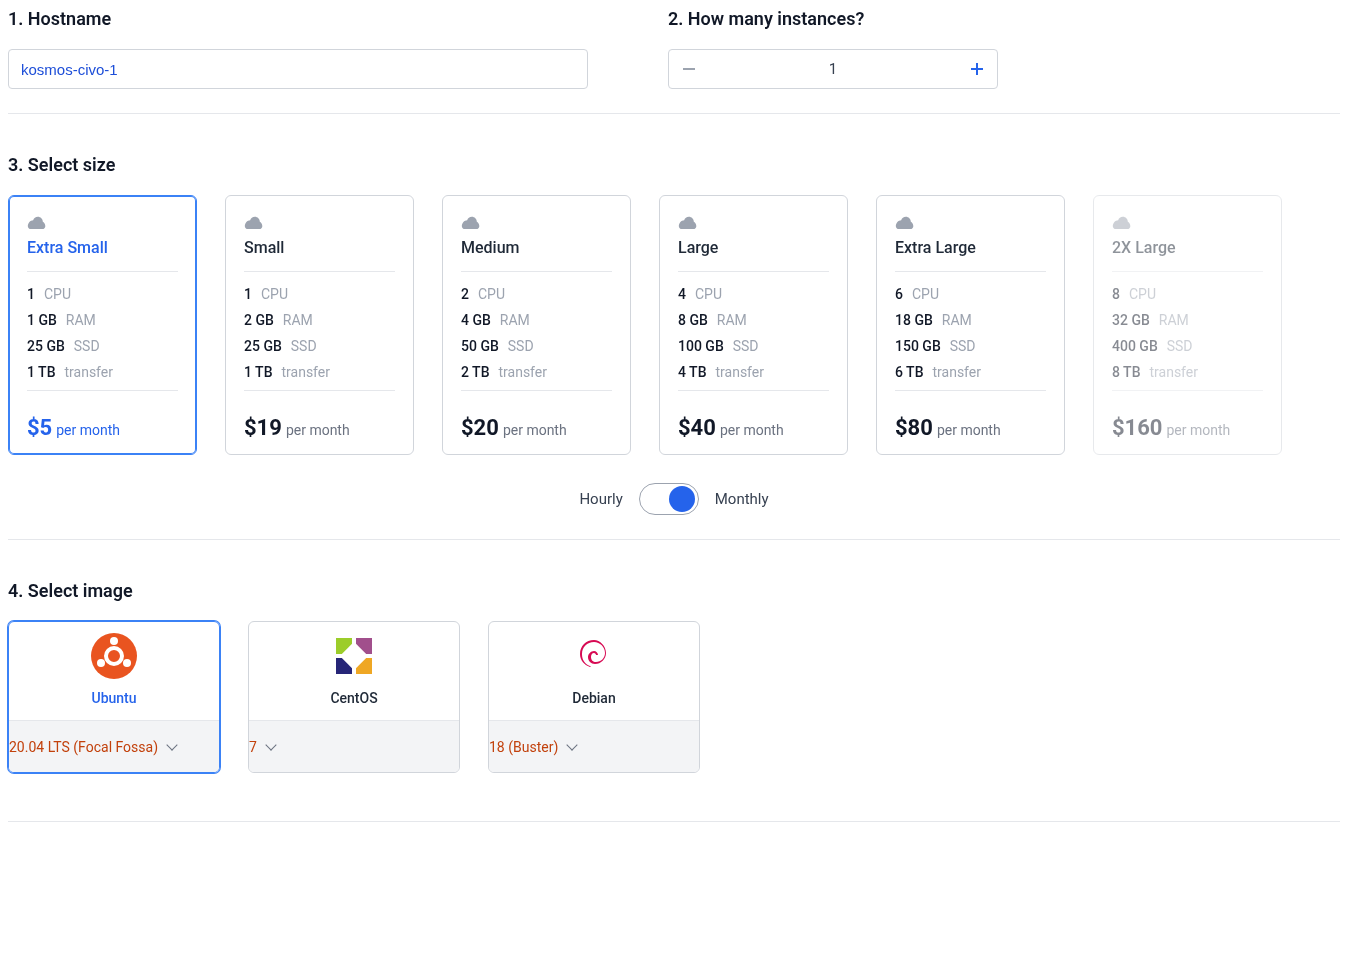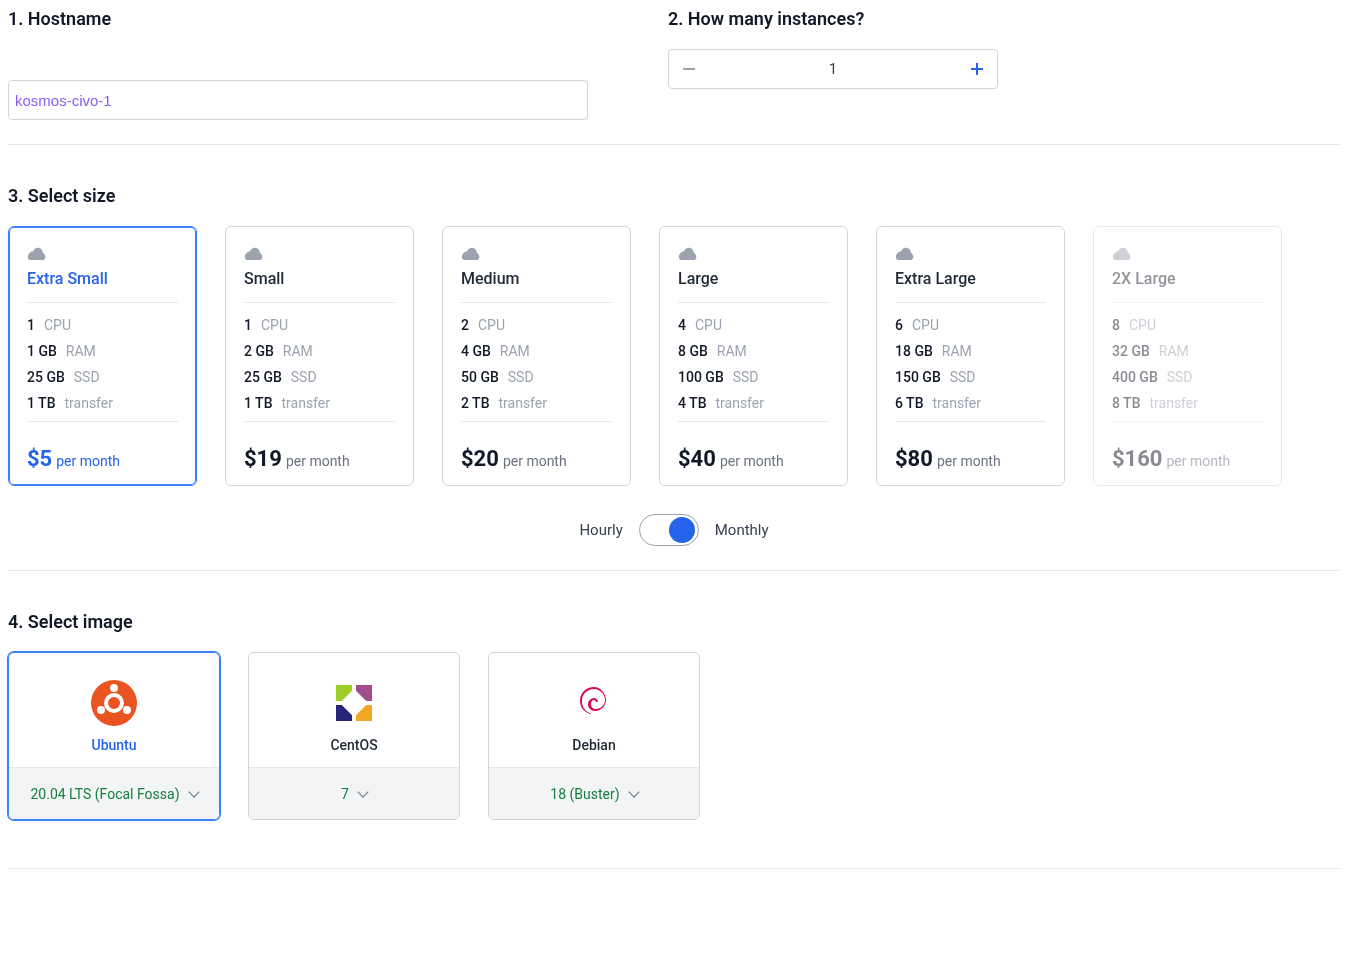--- a/index.html
+++ b/index.html
@@ -1,21 +1,21 @@
 <!DOCTYPE html>
 <html><head>
 <meta charset="utf-8">
 <style>
 * { box-sizing: border-box; margin: 0; padding: 0; }
 body { font-family: -apple-system, BlinkMacSystemFont, "Segoe UI", Roboto, Helvetica, Arial, sans-serif; background: #fff; color: #1f2937; padding: 8px; width: 1348px; }
 .row { display: flex; gap: 80px; }
 .section { margin-bottom: 20px; }
 .heading { font-size: 18px; font-weight: 600; color: #111827; margin-bottom: 20px; }
 .hostname-col { width: 580px; }
-.input-text { width: 100%; height: 40px; border: 1px solid #d1d5db; border-radius: 4px; padding: 0 6px; font-size: 15px; color: #8b5cf6; margin-top: 31px; }
+.input-text { width: 100%; height: 40px; border: 1px solid #d1d5db; border-radius: 4px; padding: 0 12px; font-size: 15px; color: #1d4ed8; }
 .instances-col { flex: 1; }
 .stepper { display: flex; align-items: center; border: 1px solid #d1d5db; border-radius: 4px; width: 330px; height: 40px; }
 .stepper-btn { width: 40px; height: 38px; border: none; background: transparent; cursor: pointer; display: flex; align-items: center; justify-content: center; }
 .stepper-value { flex: 1; text-align: center; font-size: 15px; color: #374151; }
 .minus-icon { width: 12px; height: 2px; background: #9ca3af; }
 .plus-icon { position: relative; width: 12px; height: 12px; }
 .plus-icon::before { content: ''; position: absolute; top: 5px; left: 0; width: 12px; height: 2px; background: #2563eb; }
 .plus-icon::after { content: ''; position: absolute; left: 5px; top: 0; width: 2px; height: 12px; background: #2563eb; }
 hr.divider { border: none; border-top: 1px solid #e5e7eb; margin: 24px 0 40px 0; }
 .size-cards { display: flex; gap: 28px; overflow: hidden; }
@@ -38,25 +38,25 @@
 .size-card.selected .price-unit { color: #2563eb; }
 .quota-note { text-align: center; font-size: 14px; color: #6b7280; margin-top: 28px; }
 .quota-note a { color: #6b7280; text-decoration: underline; }
 .billing-toggle-row { display: flex; align-items: center; justify-content: center; gap: 16px; margin-top: 28px; }
 .toggle-label { font-size: 15px; color: #374151; }
 .toggle { width: 60px; height: 32px; border-radius: 16px; border: 1px solid #9ca3af; position: relative; cursor: pointer; background: #fff; }
 .toggle-knob { width: 26px; height: 26px; border-radius: 50%; background: #2563eb; position: absolute; top: 2px; right: 3px; }
 .image-cards { display: flex; gap: 28px; }
 .image-card { width: 212px; border: 1px solid #d1d5db; border-radius: 6px; overflow: hidden; cursor: pointer; }
 .image-card.selected { border: 1px solid #3b82f6; box-shadow: 0 0 0 1px #3b82f6; }
-.image-top { display: flex; flex-direction: column; align-items: center; padding: 26px 0 14px 0; gap: 10px; }
+.image-top { display: flex; flex-direction: column; align-items: center; padding: 10px 0 14px 0; gap: 10px; }
 .image-logo { width: 48px; height: 48px; display: flex; align-items: center; justify-content: center; }
 .image-name { font-size: 14px; font-weight: 500; }
 .image-card.selected .image-name { color: #2563eb; }
-.image-bottom { background: #f3f4f6; border-top: 1px solid #e5e7eb; display: flex; align-items: center; justify-content: center; gap: 10px; height: 52px; font-size: 14px; color: #15803d; }
+.image-bottom { background: #f3f4f6; border-top: 1px solid #e5e7eb; display: flex; align-items: center; justify-content: flex-start; gap: 10px; height: 52px; font-size: 14px; color: #c2410c; }
 .chevron-down { display: inline-block; width: 8px; height: 8px; border-right: 1.5px solid #6b7280; border-bottom: 1.5px solid #6b7280; transform: rotate(45deg); margin-top: -3px; }
 </style>
 </head>
 <body>
 
 <div class="row section">
   <div class="hostname-col">
     <div class="heading">1. Hostname</div>
     <input class="input-text" type="text" value="kosmos-civo-1" style="">
   </div>

